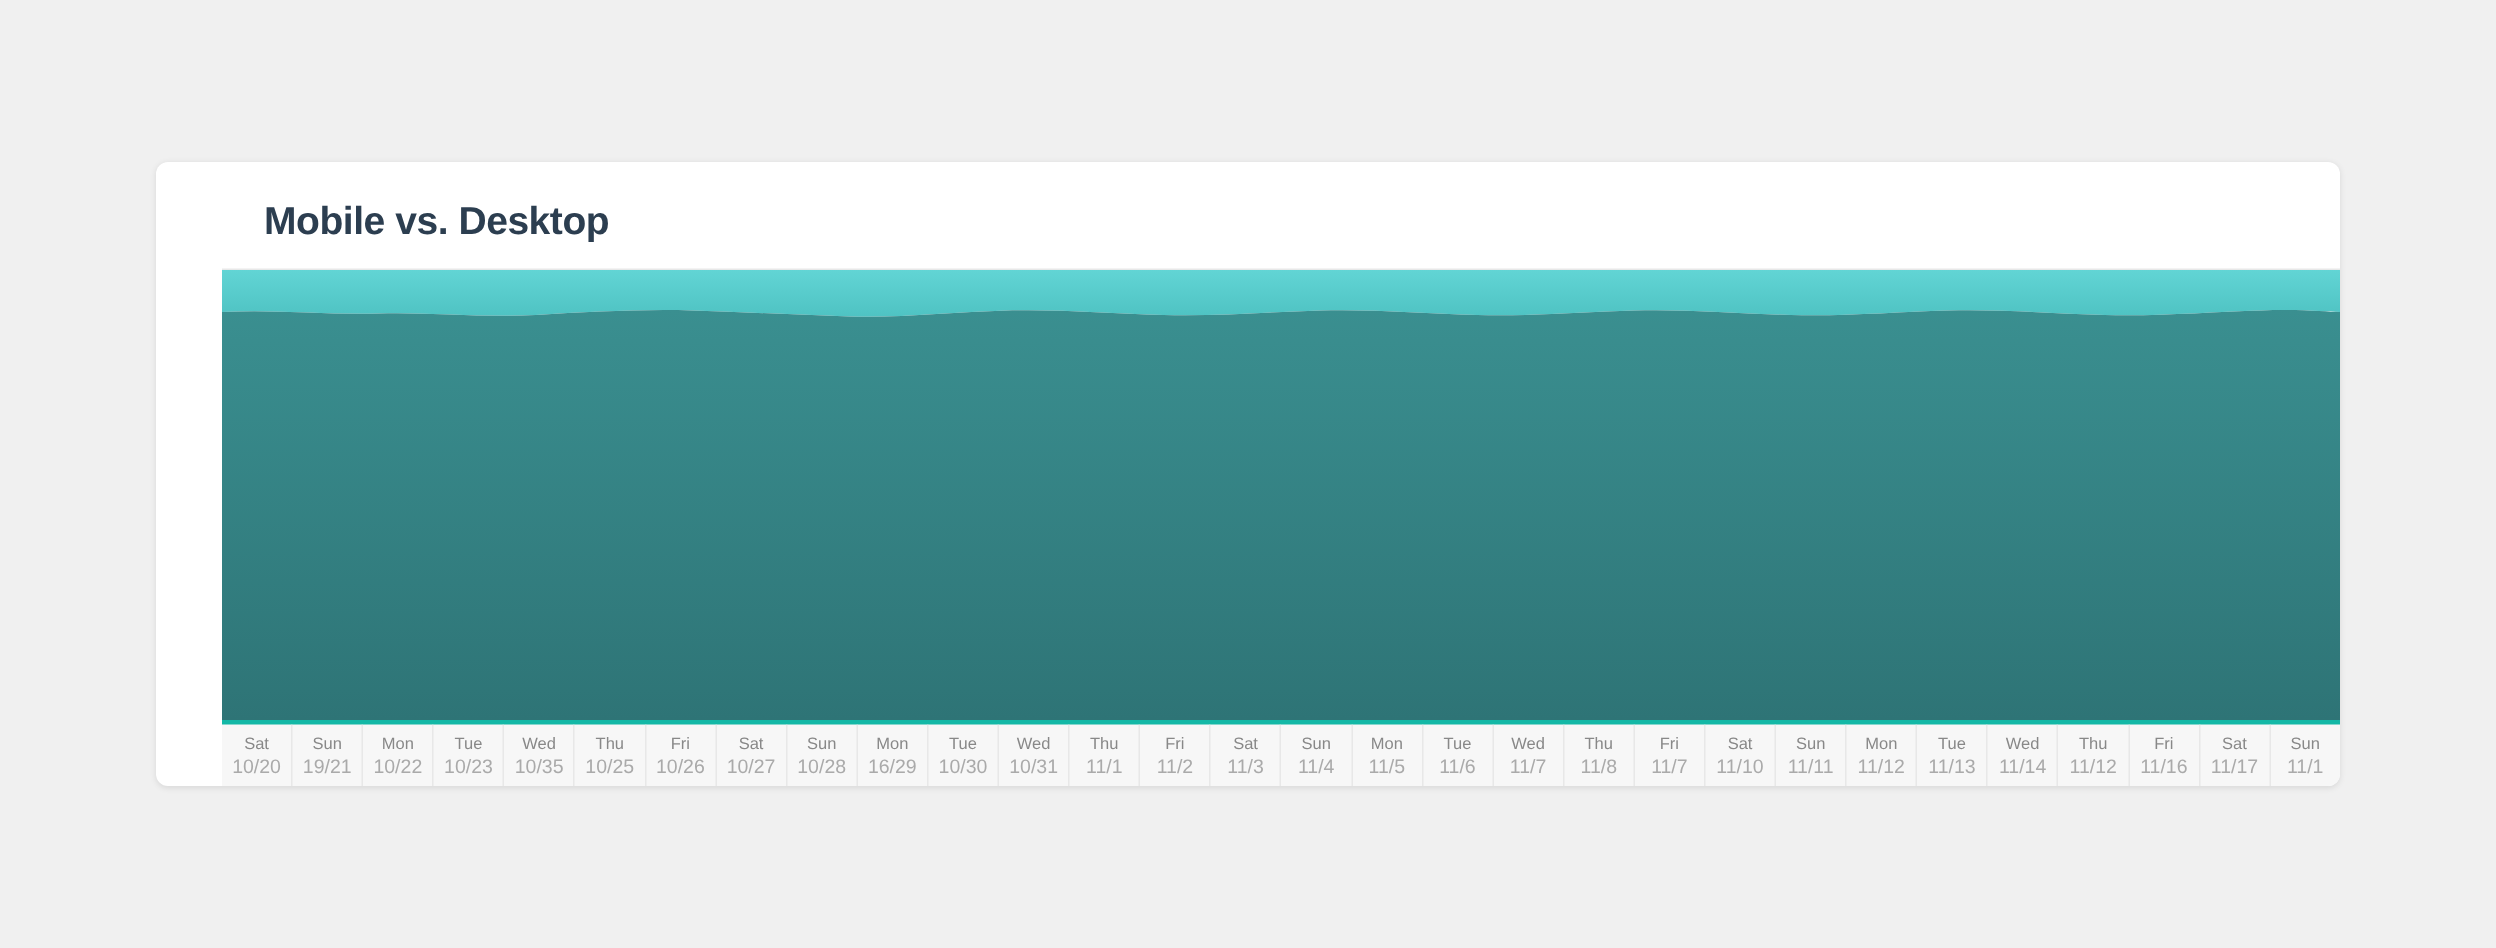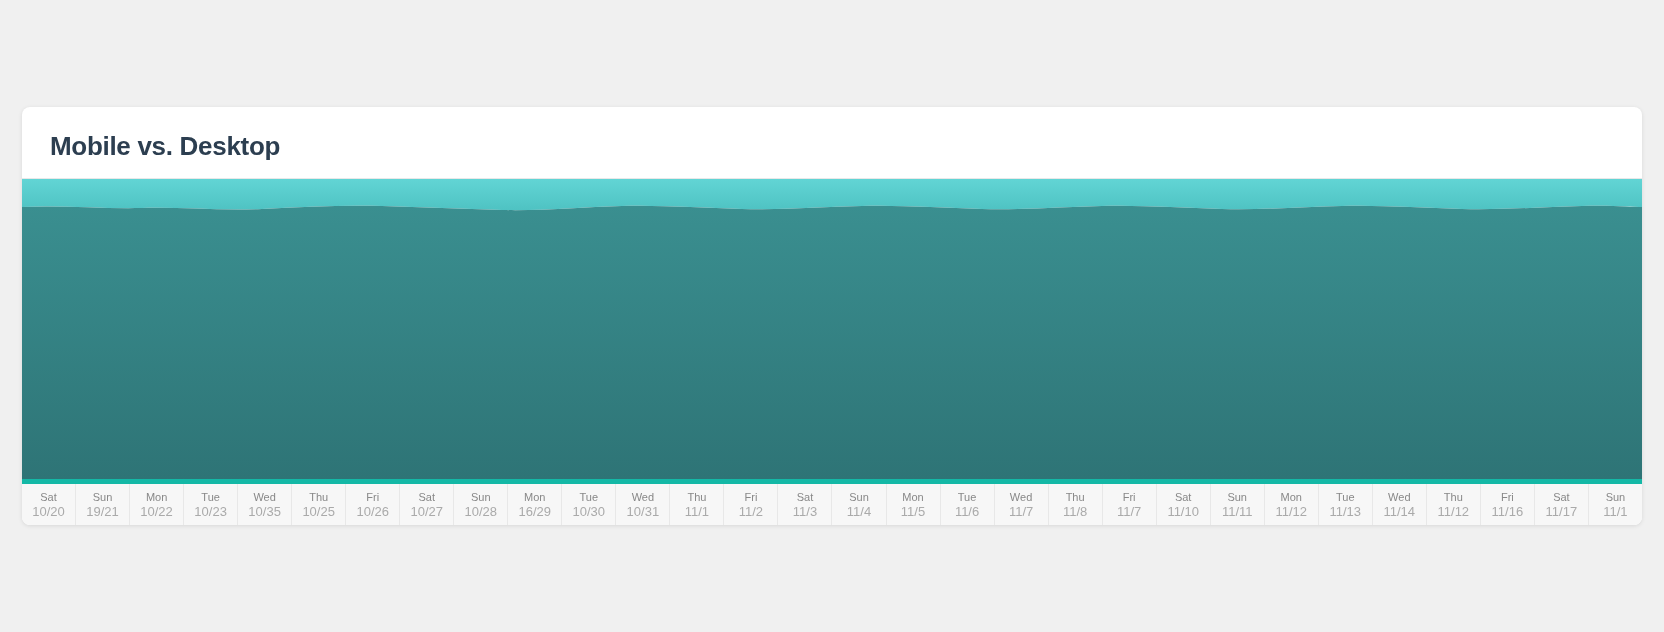--- a/index.html
+++ b/index.html
@@ -8,22 +8,23 @@
       font-family: -apple-system, BlinkMacSystemFont, 'Segoe UI', sans-serif;
       display: flex;
       justify-content: center;
       align-items: center;
       min-height: 100vh;
     }
     .card {
       background: #fff;
       border-radius: 8px;
       box-shadow: 0 1px 4px rgba(0,0,0,0.1);
-      width: 1620px;
+      width: 1456px;
       overflow: hidden;
+      padding-left: 44px;
     }
     .card-header {
       padding: 24px 28px 16px 28px;
       border-bottom: 1px solid #e8e8e8;
     }
     .card-title {
       font-size: 26px;
       font-weight: 700;
       color: #2c3e50;
       letter-spacing: -0.3px;
@@ -54,21 +55,21 @@
     }
     .chart-svg {
       width: 100%;
       height: 100%;
       display: block;
     }
     .x-axis {
       display: flex;
       padding: 0 0 0 0;
       background: #f7f7f7;
-      border-top: 5px solid #14b8a6;
+      border-top: 3px solid #14b8a6;
       overflow: hidden;
     }
     .x-axis-item {
       flex: 1;
       text-align: center;
       padding: 6px 2px 4px;
       border-right: 1px solid #e8e8e8;
     }
     .x-axis-item:last-child {
       border-right: none;

